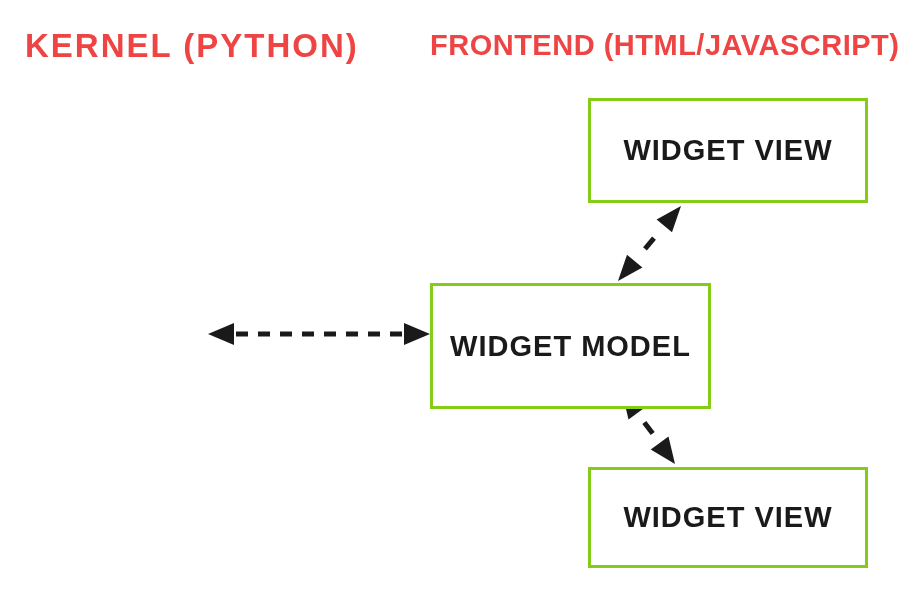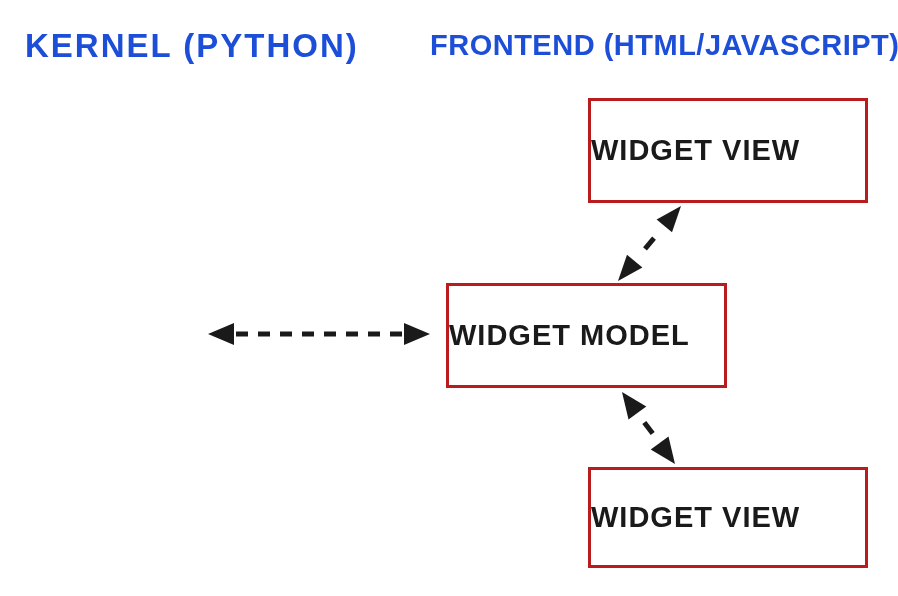--- a/index.html
+++ b/index.html
@@ -14,51 +14,52 @@
     background: #ffffff;
     font-family: "Liberation Sans", sans-serif;
     color: #1a1a1a;
     overflow: hidden;
   }
   .section-header {
     position: absolute;
     font-weight: bold;
     white-space: nowrap;
     line-height: 1;
-    color: #1d4ed8;
+    color: #ef4444;
   }
   .kernel-header {
     left: 25px;
     top: 29px;
     font-size: 33px;
     letter-spacing: 2px;
   }
   .frontend-header {
     left: 430px;
     top: 31px;
     font-size: 29px;
     letter-spacing: 0.5px;
   }
   .node {
     position: absolute;
-    border: 3px solid #b91c1c;
+    border: 3px solid #84cc16;
     background: #ffffff;
     display: flex;
     align-items: center;
+    justify-content: center;
     box-sizing: border-box;
   }
   .node .node-label {
     font-size: 29px;
     font-weight: bold;
     letter-spacing: 1px;
     white-space: nowrap;
     color: #1a1a1a;
   }
   .widget-box       { left: 19px;  top: 283px; width: 190px; height: 103px; }
-  .widget-model-box { left: 430px; top: 283px; width: 281px; height: 105px; margin-left: 16px; }
+  .widget-model-box { left: 430px; top: 283px; width: 281px; height: 126px; }
   .view-top-box     { left: 588px; top: 98px;  width: 280px; height: 105px; }
   .view-bottom-box  { left: 588px; top: 467px; width: 280px; height: 101px; }
   .arrows-layer {
     position: absolute;
     left: 0;
     top: 0;
     width: 898px;
     height: 596px;
     pointer-events: none;
   }

